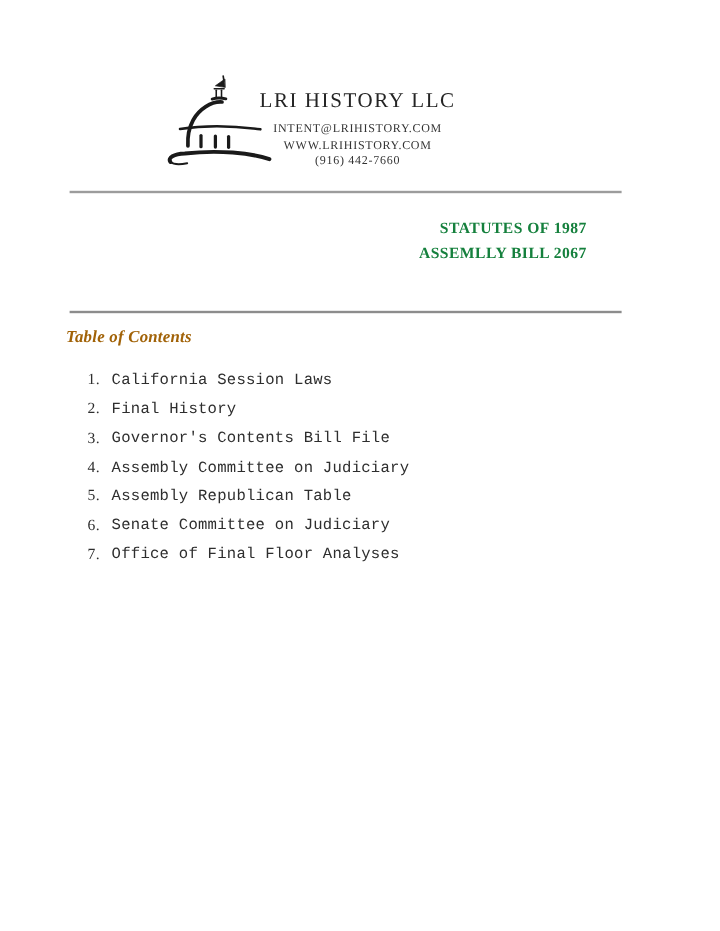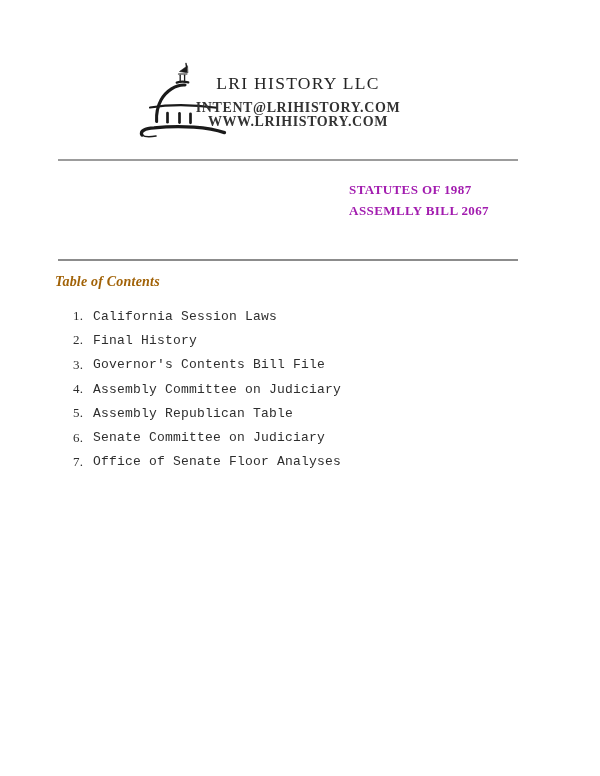--- a/index.html
+++ b/index.html
@@ -27,44 +27,44 @@
     color: #262626;
   }
   .company-name {
     font-size: 17.5px;
     letter-spacing: 1.3px;
     color: #242424;
     margin-bottom: 7px;
     white-space: nowrap;
   }
   .contact-line {
-    font-size: 14px;
+    font-size: 10px;
     letter-spacing: 0.6px;
     color: #333333;
     line-height: 13.5px;
     white-space: nowrap;
-    font-weight: bold;
   }
   .rule {
     position: absolute;
     left: 58px;
     width: 460px;
     height: 2px;
   }
   .rule-top { top: 159px; background: #9c9c9c; }
   .rule-bottom { top: 259px; background: #8c8c8c; }
   .statute-block {
     position: absolute;
     right: 111px;
     top: 179px;
+    text-align: right;
     font-weight: bold;
     font-size: 13px;
     letter-spacing: 0.4px;
     line-height: 21.3px;
-    color: #a21caf;
+    color: #15803d;
   }
   .statute-block div { white-space: pre; }
   .toc-heading {
     position: absolute;
     left: 55px;
     top: 274px;
     font-size: 14px;
     font-weight: bold;
     letter-spacing: 0.2px;
     color: #a16207;
@@ -121,20 +121,21 @@
 
       <path d="M12,80 C9.5,76.2 15,73.4 24,72.9 C52,69.8 79,72.4 94.5,77.6" stroke-width="3.3"></path>
       <path d="M12,80 C14.5,82 20,82.2 26,81" stroke-width="1.6"></path>
     </g>
   </svg>
 
   <div class="header-block">
     <div class="company-name">LRI HISTORY LLC</div>
     <div class="contact-line">INTENT@LRIHISTORY.COM</div>
     <div class="contact-line">WWW.LRIHISTORY.COM</div>
+    <div class="contact-line">(916) 442-7660</div>
   </div>
 
   <div class="rule rule-top"></div>
 
   <div class="statute-block">
     <div>STATUTES OF 1987</div>
     <div>ASSEMLLY BILL 2067</div>
   </div>
 
   <div class="rule rule-bottom"></div>
@@ -161,17 +162,17 @@
     <li class="toc-item">
       <span class="toc-num">5.</span>
       <span class="toc-label">Assembly Republican Table</span>
     </li>
     <li class="toc-item">
       <span class="toc-num">6.</span>
       <span class="toc-label">Senate Committee on Judiciary</span>
     </li>
     <li class="toc-item">
       <span class="toc-num">7.</span>
-      <span class="toc-label">Office of Senate Floor Analyses</span>
+      <span class="toc-label">Office of Final Floor Analyses</span>
     </li>
   </ol>
 
 </div>
 
 </body></html>

